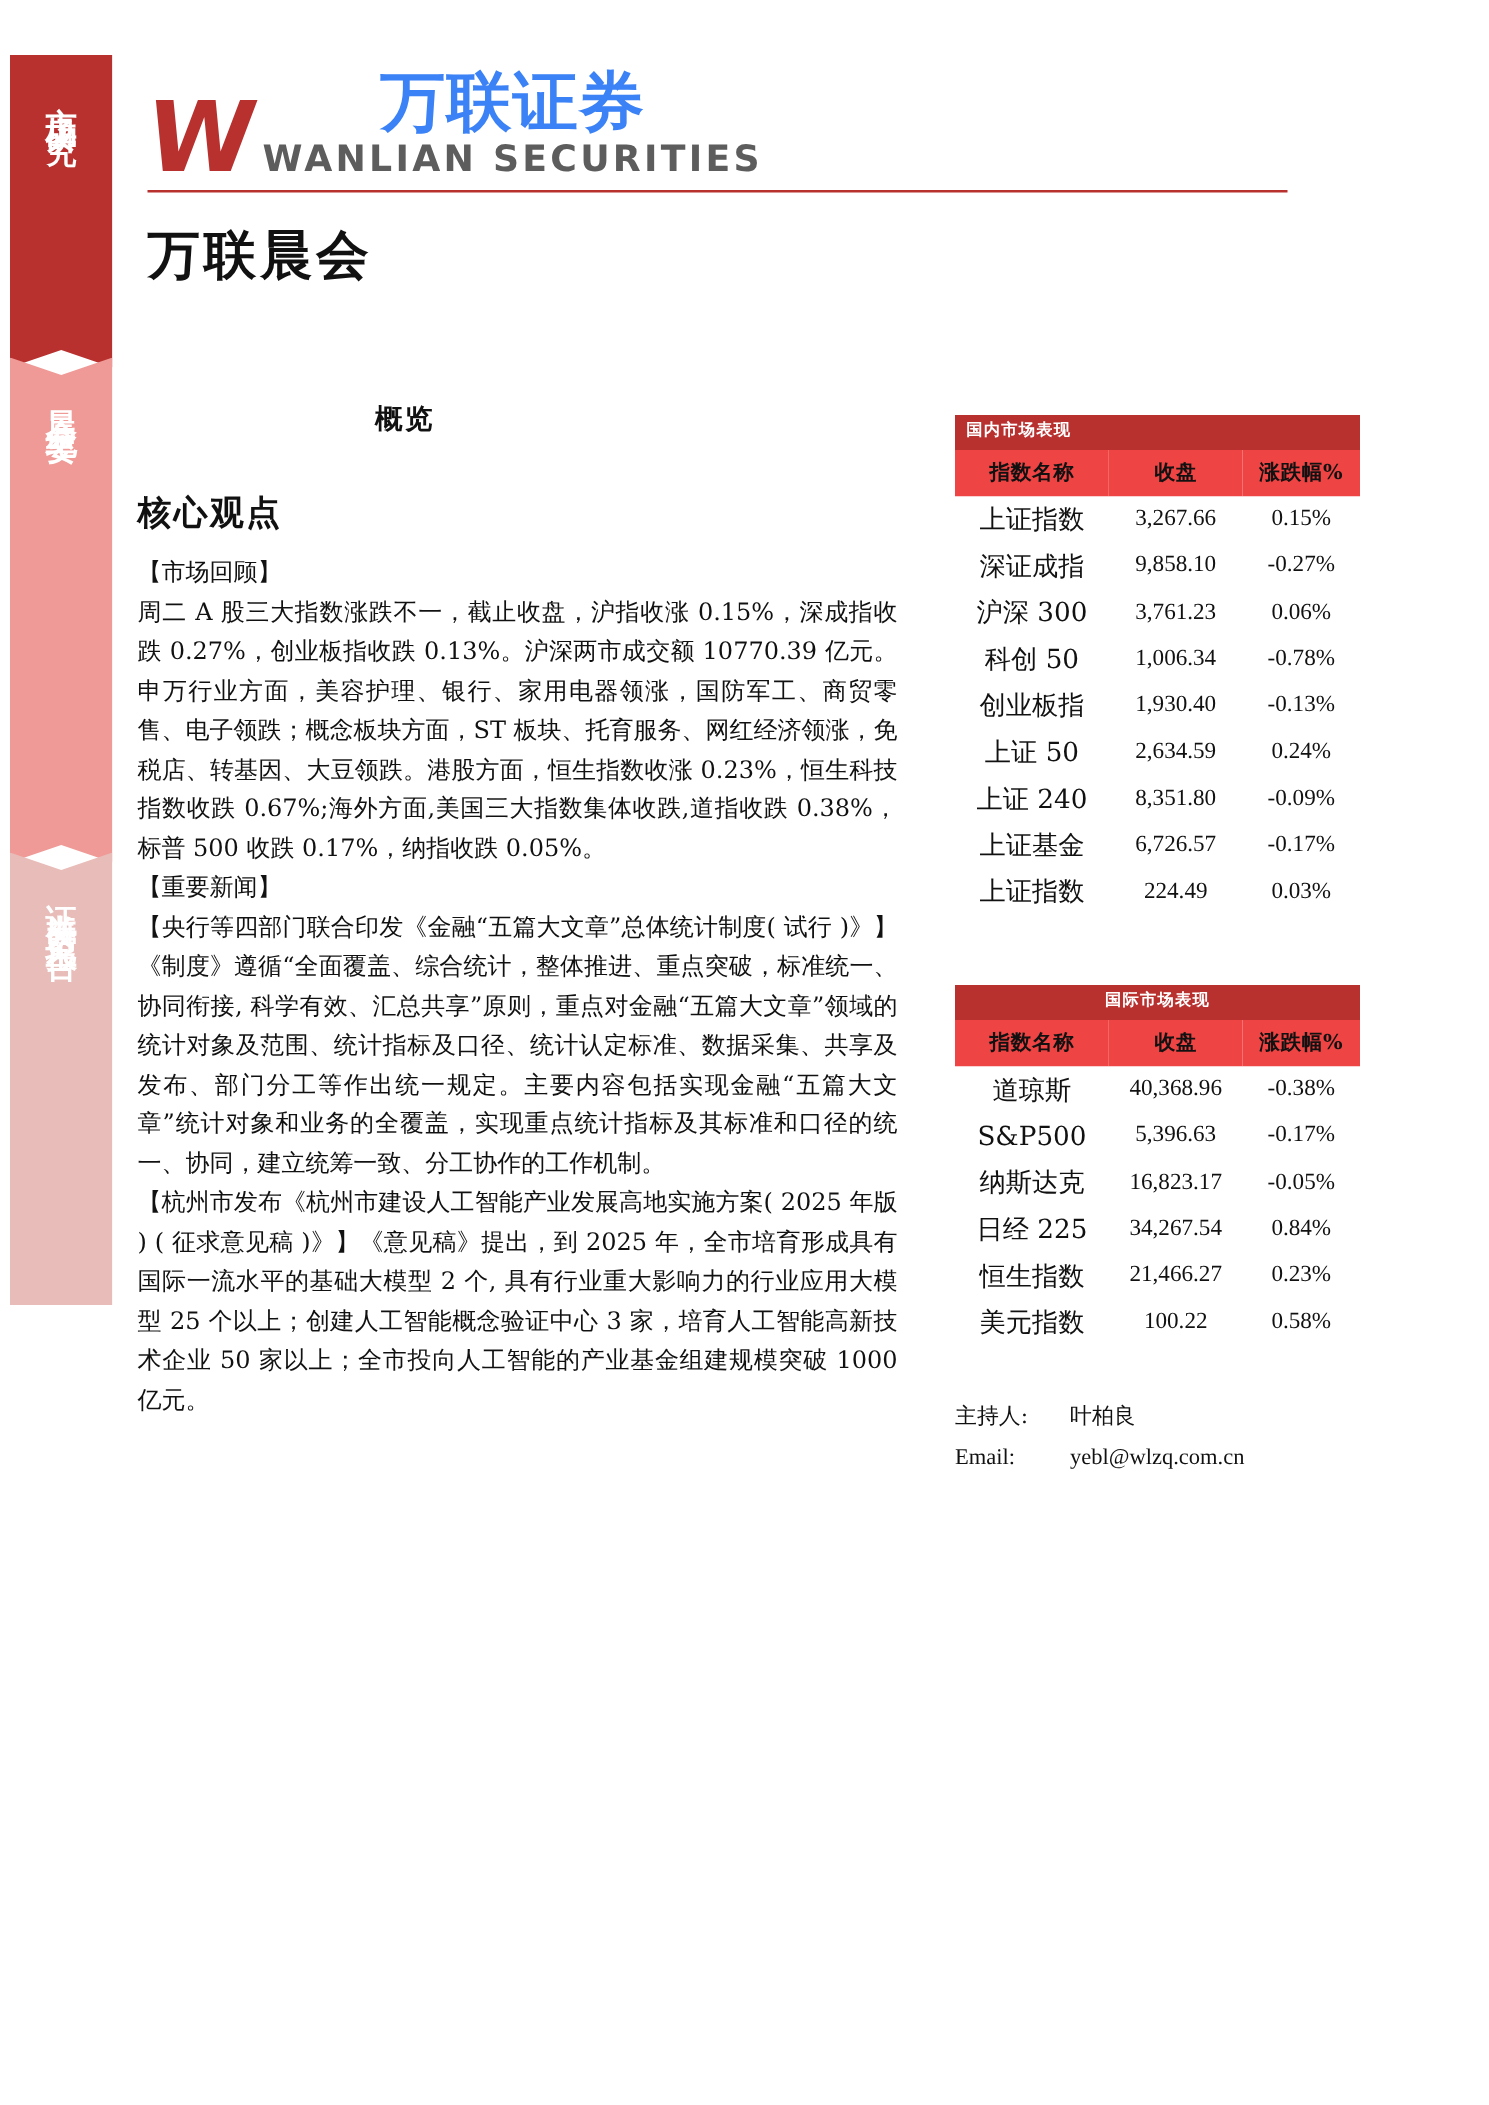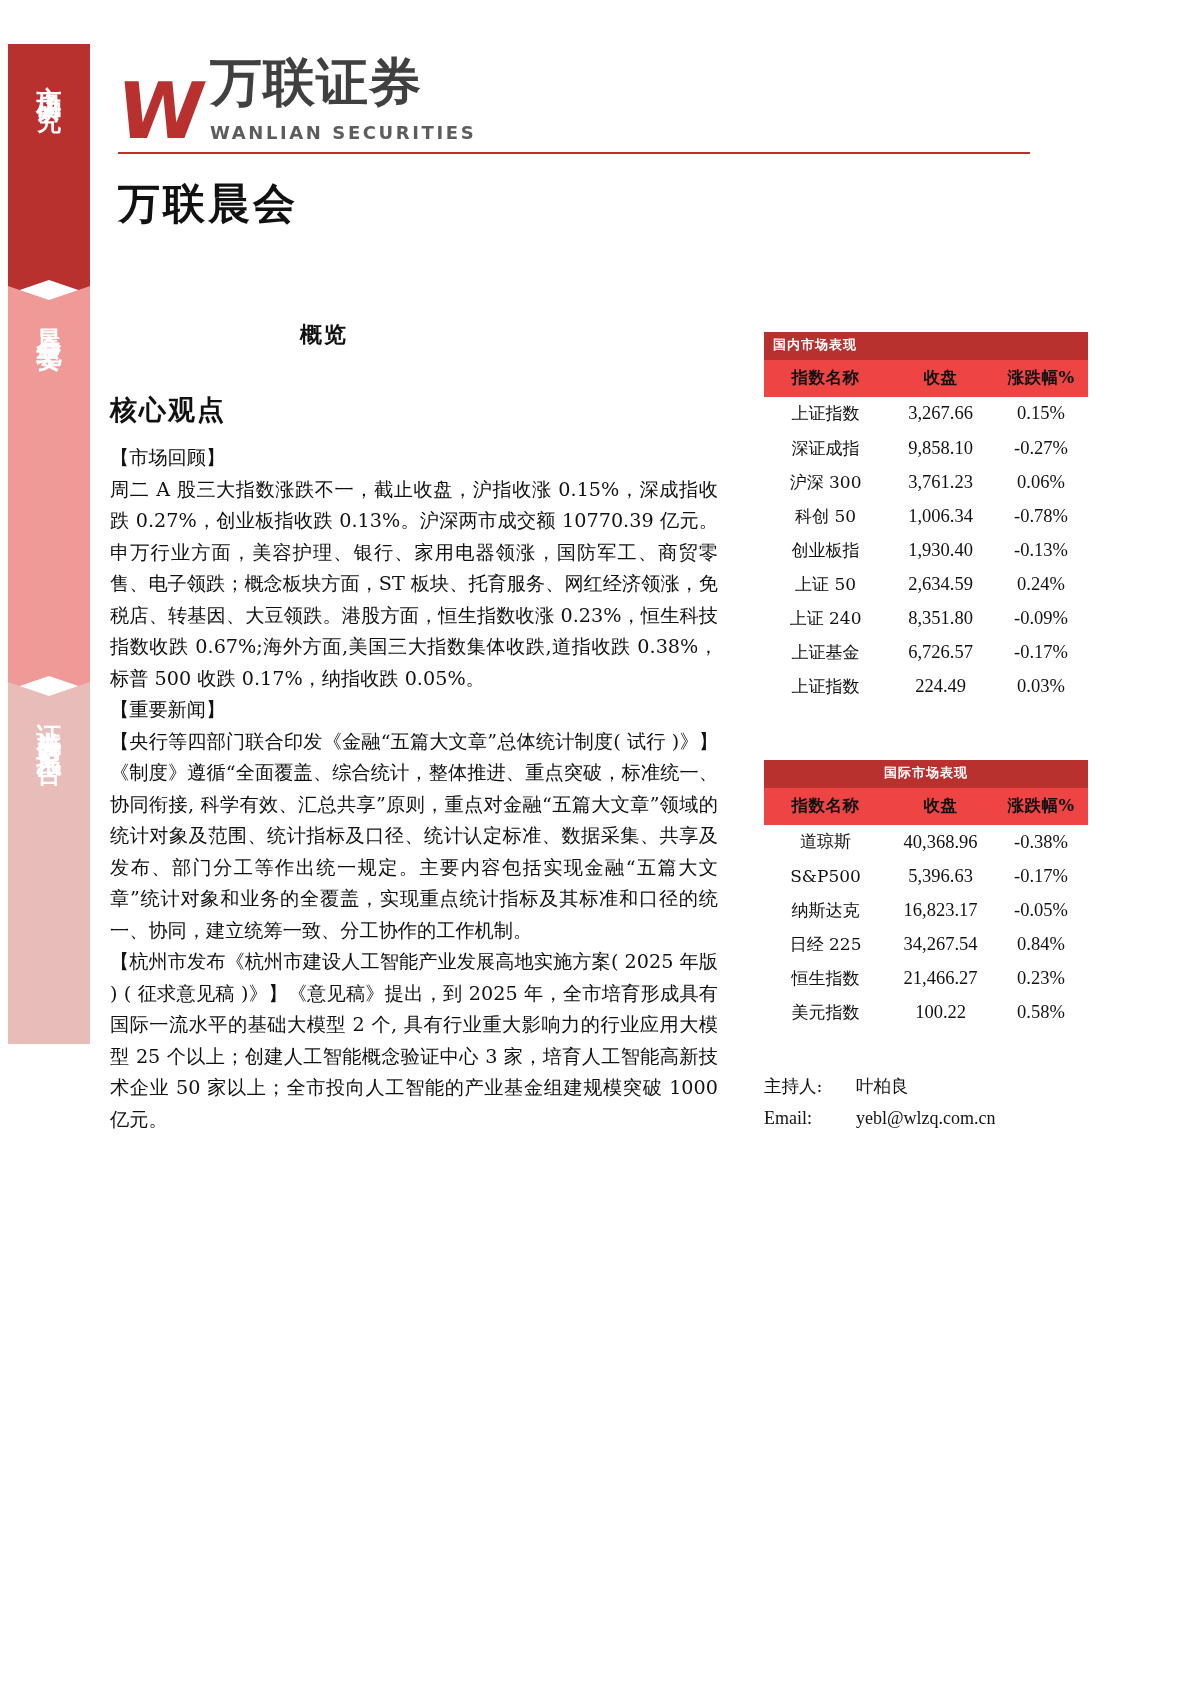--- a/index.html
+++ b/index.html
@@ -84,32 +84,33 @@
     line-height: 0.82;
     letter-spacing: -10px;
     transform: skewX(-8deg);
     margin-right: 16px;
   }
   .logo-text-block { display: flex; flex-direction: column; }
   .logo-cn {
     font-family: "DejaVu Sans", "Liberation Sans", sans-serif;
     font-weight: 700;
     font-size: 52px;
-    color: #404040;
+    color: #3b82f6;
     letter-spacing: 1px;
     line-height: 1;
+    text-align: center;
   }
   .logo-en {
     font-family: "DejaVu Sans", "Liberation Sans", sans-serif;
     font-weight: 700;
-    font-size: 18px;
+    font-size: 29px;
     color: #5d5d5d;
     letter-spacing: 2.6px;
     line-height: 1.15;
-    margin-top: 15px;
+    margin-top: 3px;
   }
   .rule {
     height: 2px;
     background: #b8312f;
     width: 912px;
     margin-top: 8px;
   }
   .doc-title {
     margin-top: 22px;
     font-family: "DejaVu Serif", "Liberation Serif", serif;
@@ -201,21 +202,21 @@
   table.mkt thead th.c3 { width: 29%; }
   table.mkt tbody td {
     font-size: 17.5px;
     color: #111111;
     padding: 5.5px 0 5.5px 0;
     text-align: center;
     line-height: 1.25;
   }
   table.mkt tbody td.name {
     font-family: "DejaVu Serif", "Liberation Serif", serif;
-    font-size: 17px;
+    font-size: 21px;
   }
   table.mkt tbody td.val,
   table.mkt tbody td.chg {
     font-family: "Liberation Serif", "DejaVu Serif", serif;
     font-size: 18.5px;
   }
   .tbl-gap { height: 56px; }
 
   .contact {
     margin-top: 40px;

